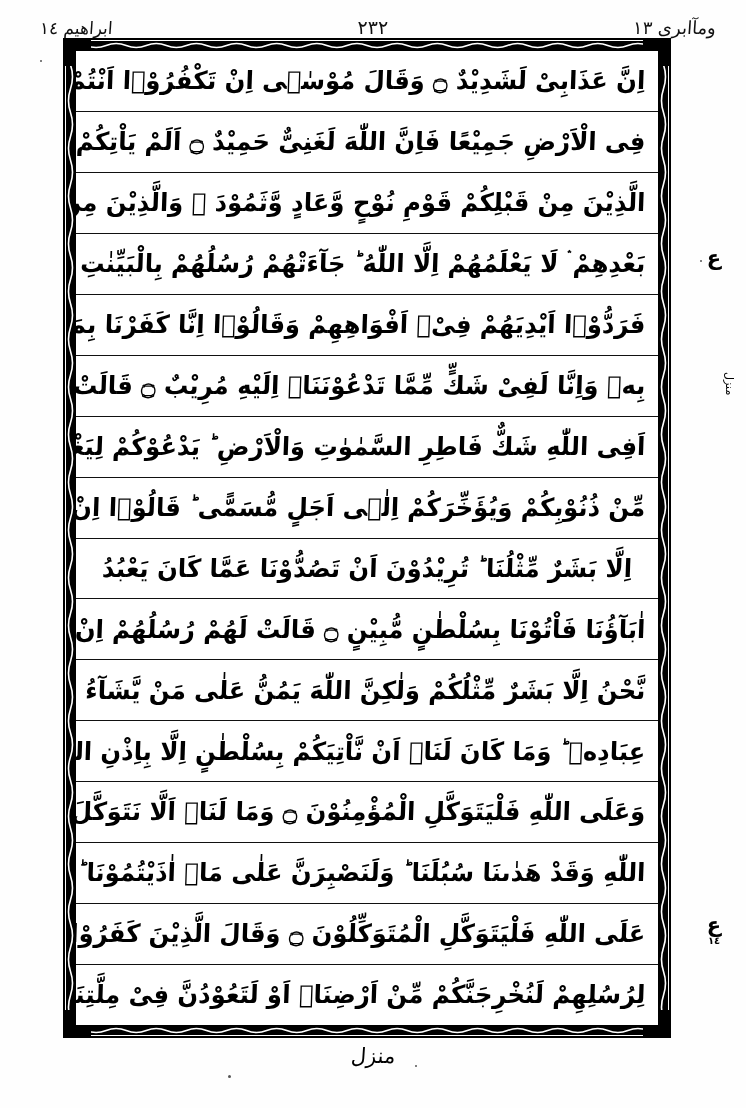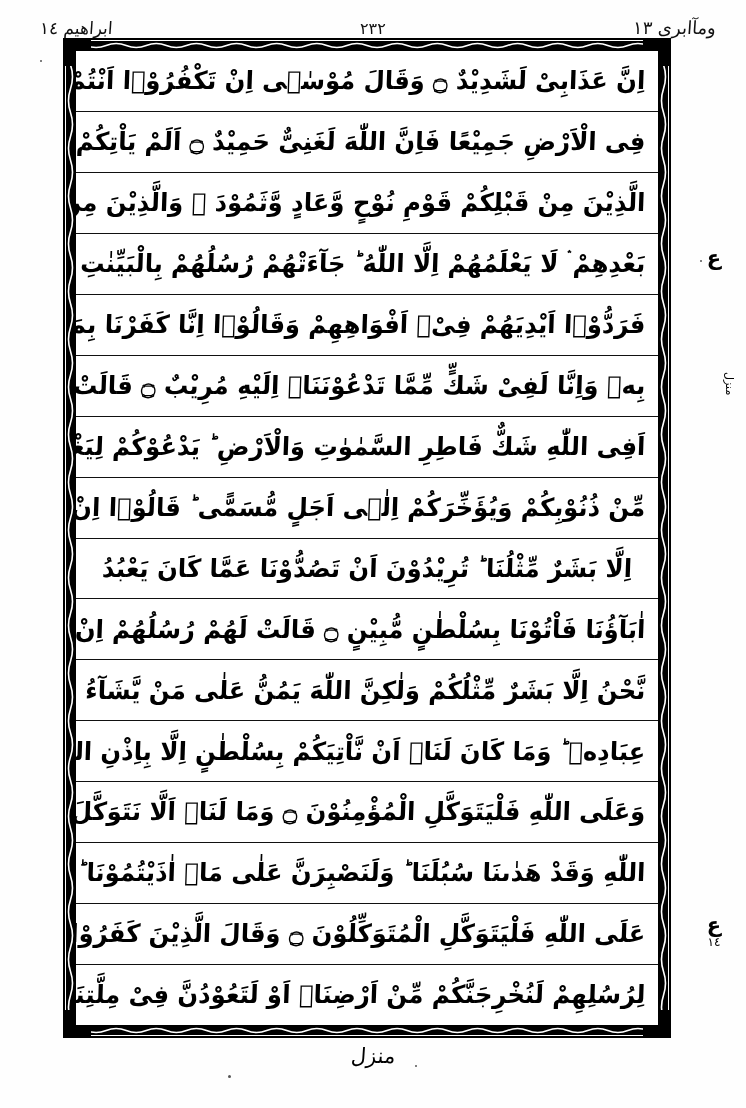--- a/index.html
+++ b/index.html
@@ -33,21 +33,21 @@
   }
   .hdr-text {
     font-family: "DejaVu Sans", sans-serif;
     font-size: 17px;
     color: #111;
     white-space: nowrap;
     letter-spacing: -0.5px;
     transform: skewX(-4deg);
   }
   .hdr-juz   { font-size: 18px; }
-  .hdr-page  { font-size: 16px; font-family: "DejaVu Sans", sans-serif; letter-spacing: 1px; transform:none; }
+  .hdr-page  { font-size: 19px; font-family: "DejaVu Sans", sans-serif; letter-spacing: 1px; transform:none; }
   .hdr-sura  { font-size: 17px; }
 
   
   #frame {
     position: absolute;
     left: 63px;
     top: 38px;
     width: 608px;
     height: 1000px;
     box-sizing: border-box;
@@ -168,21 +168,22 @@
     color: #000;
     line-height: 1;
   }
   .margin-mark .mm-main {
     display: block;
     font-size: 21px;
     font-weight: 700;
   }
   .margin-mark .mm-num {
     display: block;
-    font-size: 12px;
+    font-size: 10px;
+    font-weight: bold;
   }
   .margin-vert {
     position: absolute;
     right: 10px;
     font-family: "DejaVu Sans", sans-serif;
     font-size: 11px;
     color: #000;
     writing-mode: vertical-rl;
     text-orientation: mixed;
     letter-spacing: 0px;

